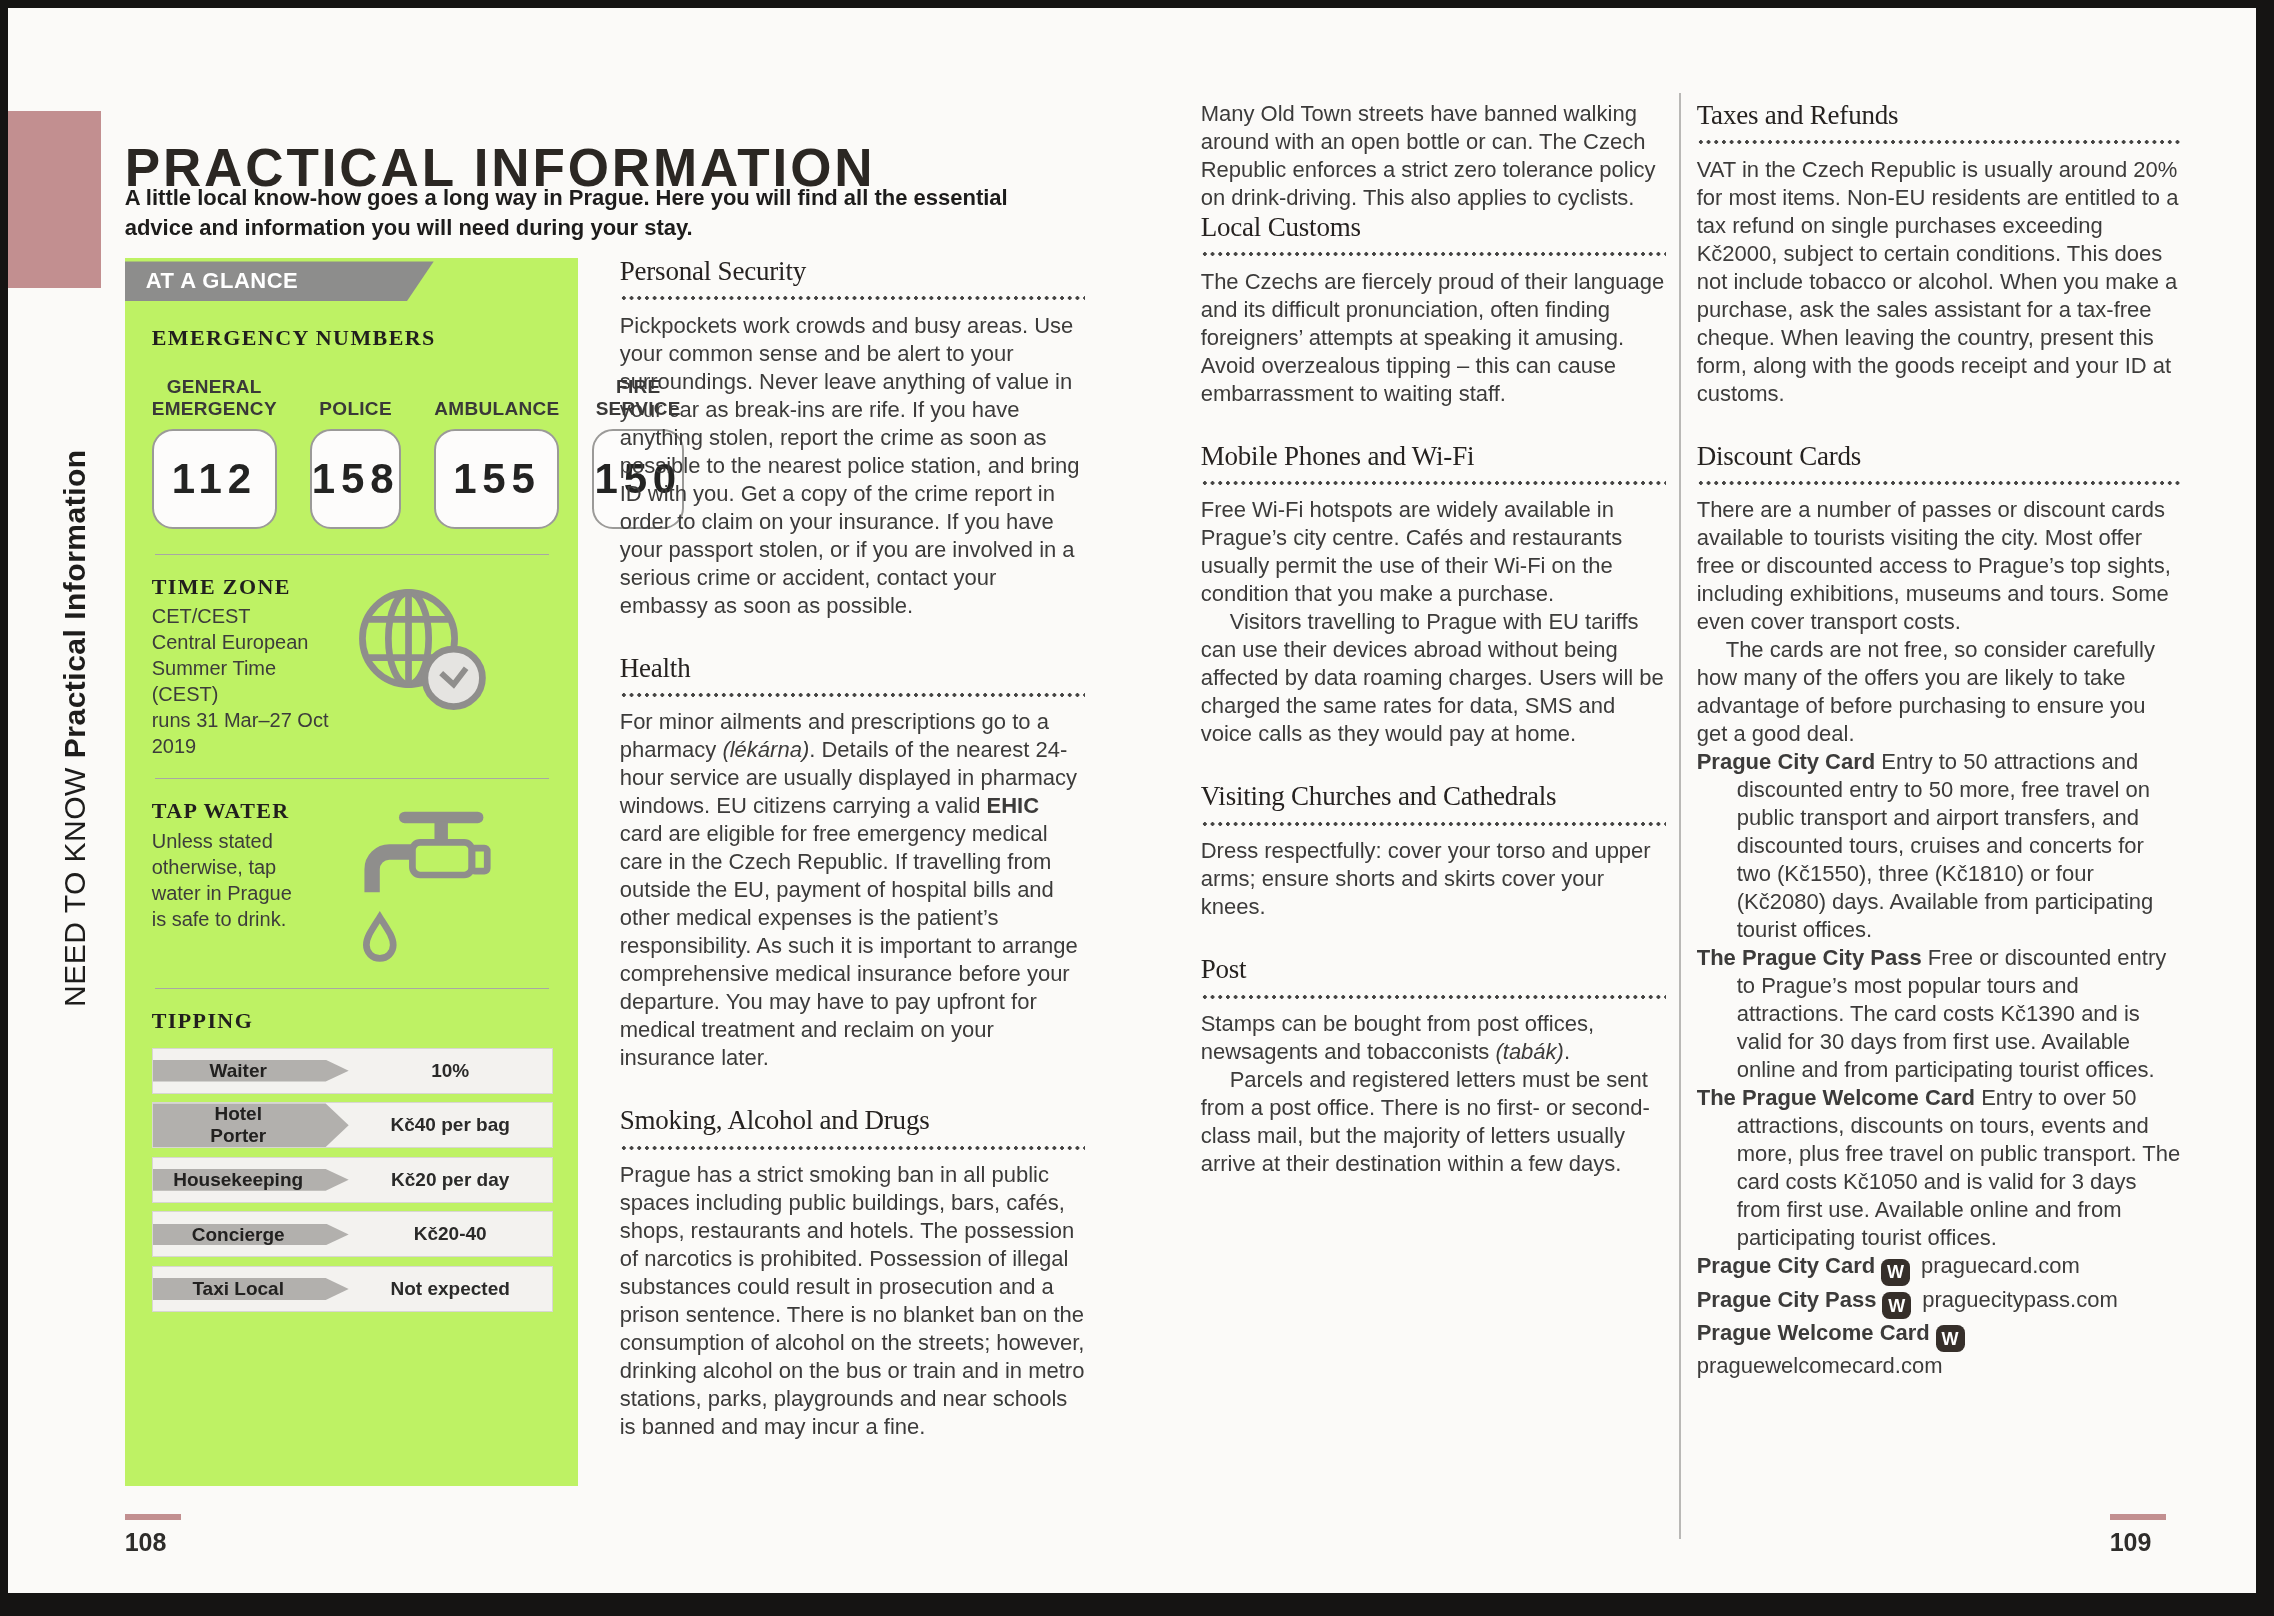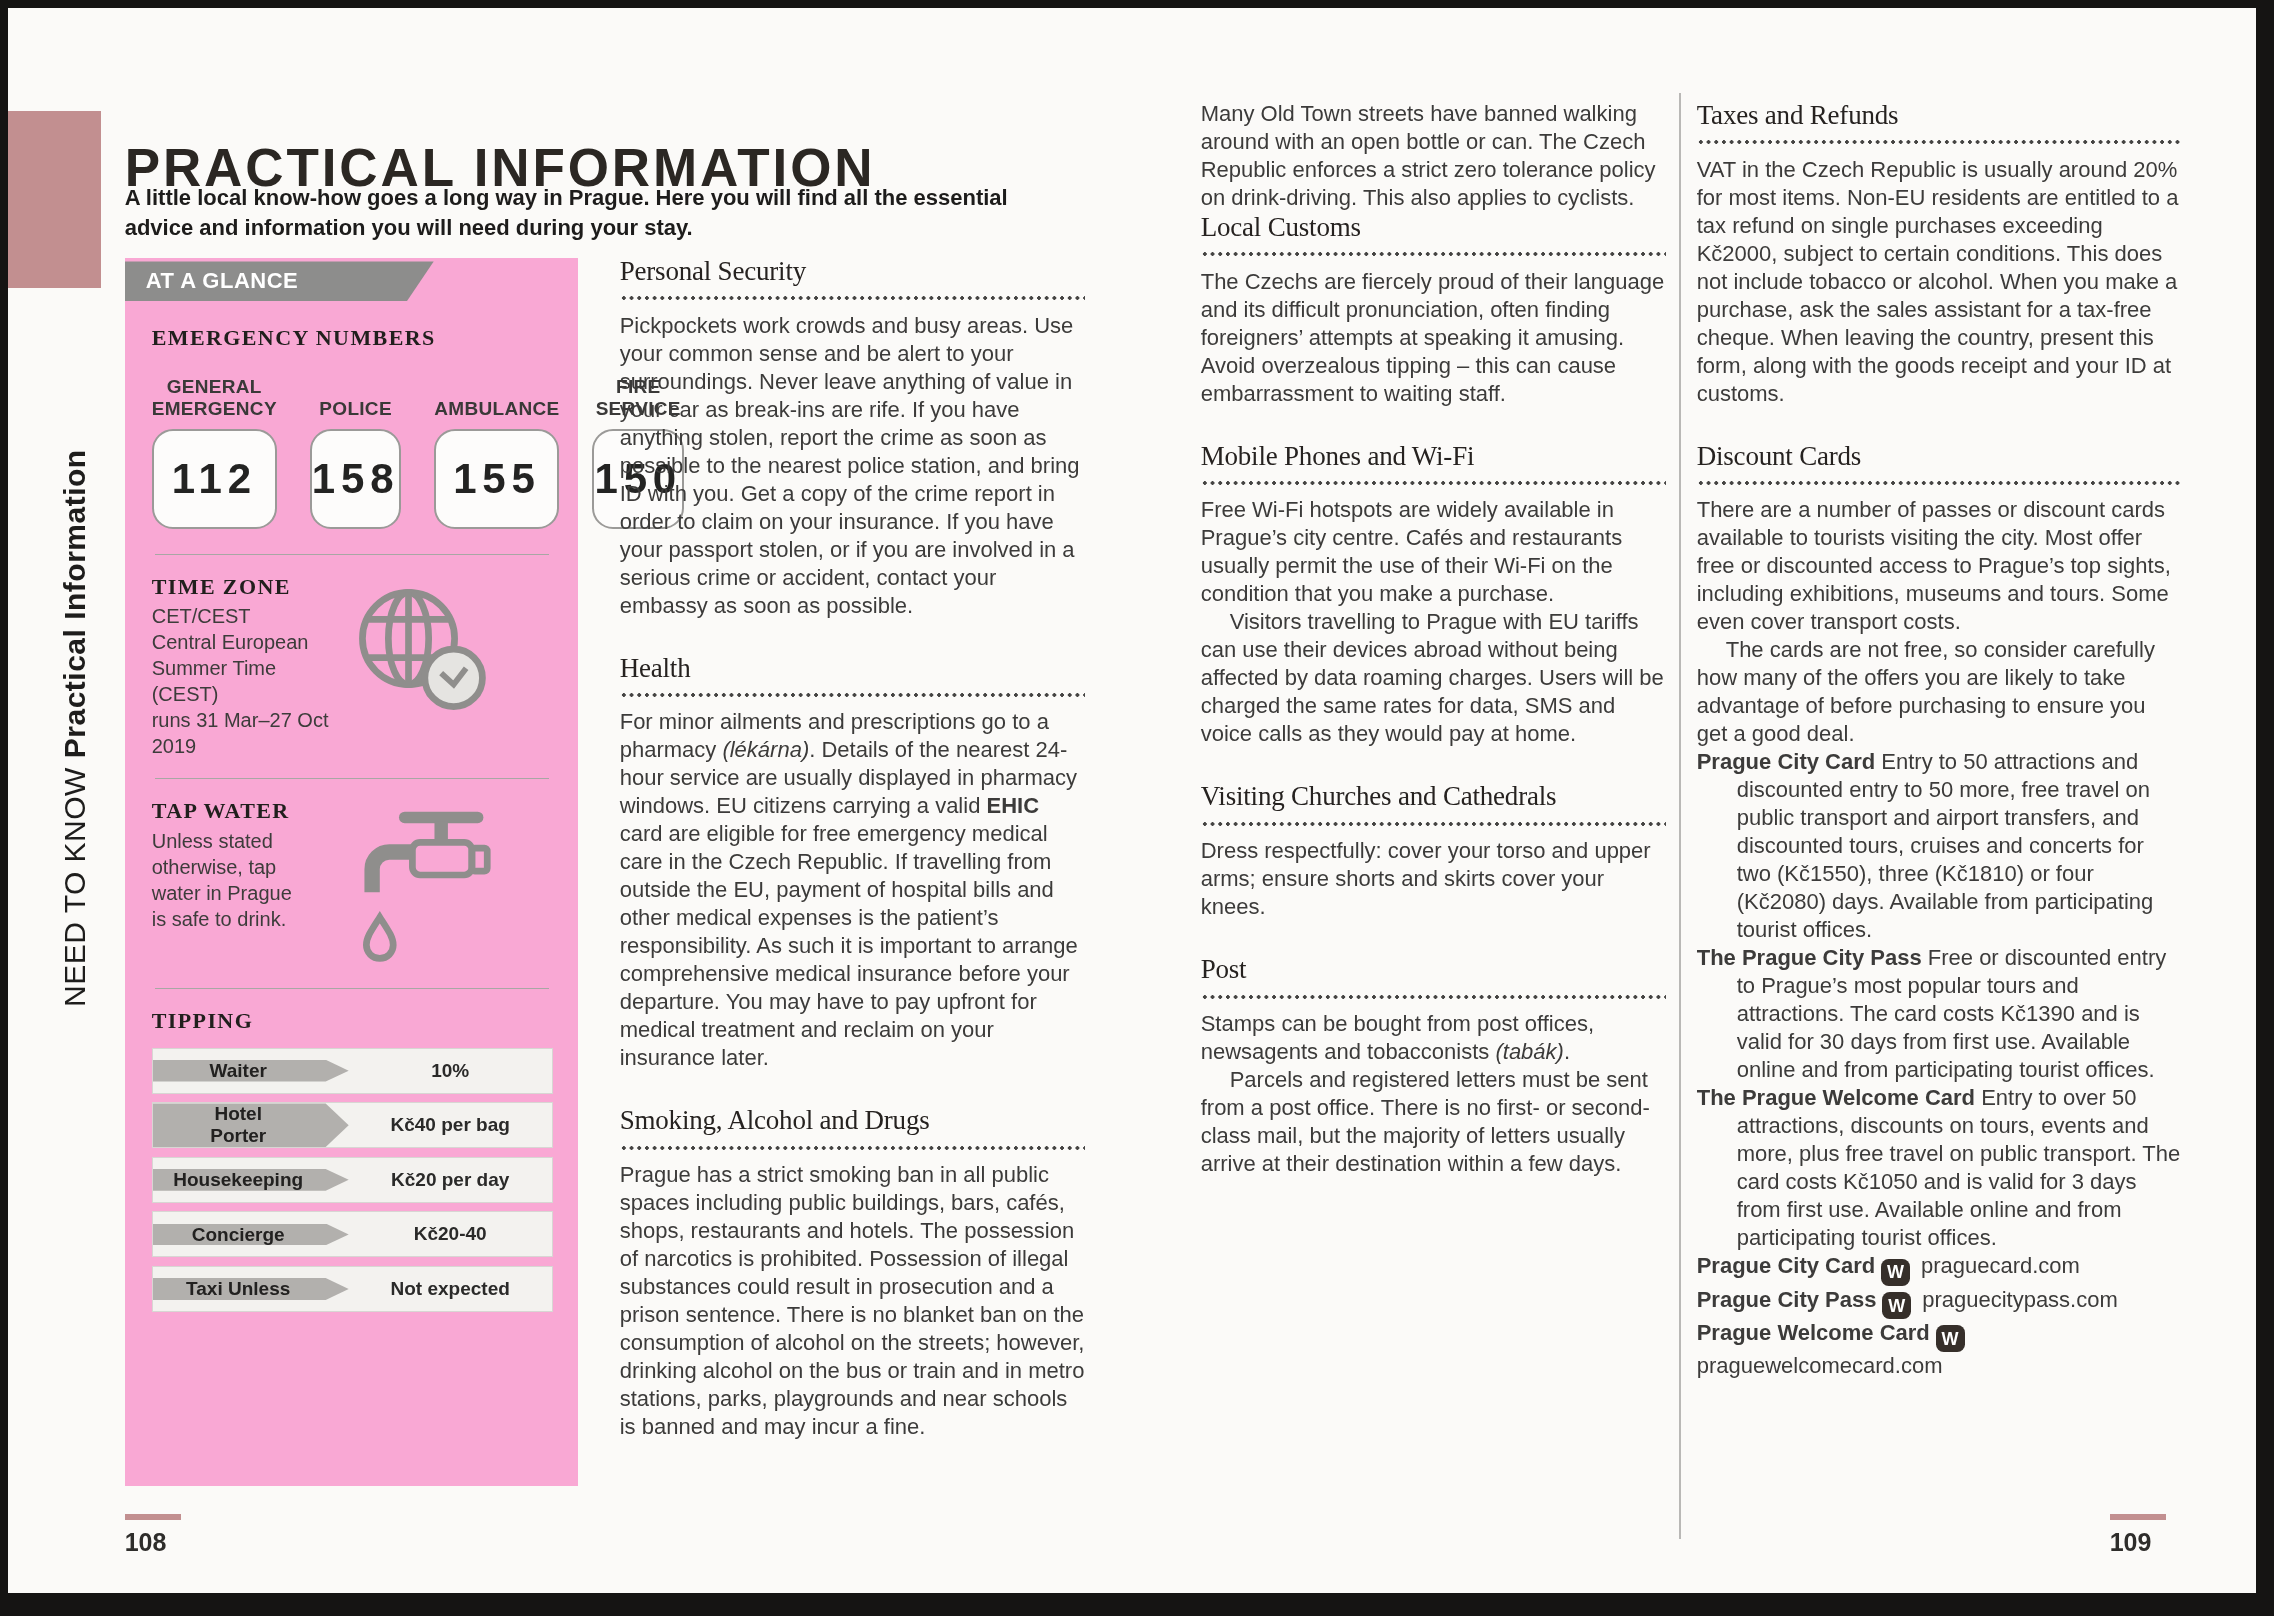--- a/index.html
+++ b/index.html
@@ -15,21 +15,21 @@
     position:absolute;left:50px;top:999px;transform:rotate(-90deg);transform-origin:0 0;
     white-space:nowrap;font-size:30px;color:#1e1d1c;letter-spacing:0.5px;
   }
   .vtab .b{font-weight:bold;}
 
   
   .title{position:absolute;left:117px;top:94px;font-size:53px;letter-spacing:2.9px;color:#2b2723;}
   .subtitle{position:absolute;left:117px;top:175px;max-width:908px;font-size:22px;font-weight:bold;line-height:30px;color:#1d1c1b;}
 
   
-  .glance{position:absolute;left:117px;top:250px;width:453px;height:1228px;background:#f9a8d4;}
+  .glance{position:absolute;left:117px;top:250px;width:453px;height:1228px;background:#bef264;}
   .glance-header{
     position:absolute;left:0;top:3.8px;width:309px;height:40px;background:#8d8d8c;
     clip-path:polygon(0 0,100% 0,calc(100% - 27px) 100%,0 100%);
     display:flex;align-items:center;padding-left:21px;box-sizing:border-box;
     color:#fff;font-weight:bold;font-size:22px;letter-spacing:0.5px;
   }
   .glance-body{position:absolute;left:0;top:44px;width:100%;box-sizing:border-box;padding:23px 25px 0 27px;}
   .g-h3{font-family:"Liberation Serif",serif;font-weight:bold;font-size:22px;letter-spacing:1.4px;color:#211f1d;margin:0 0 3.8px 0;}
   .num-grid{display:grid;grid-template-columns:1fr 1fr 1fr 1fr;column-gap:33px;row-gap:37px;margin-top:13.4px;margin-bottom:25px;}
   .num-cell{display:flex;flex-direction:column;}
@@ -191,21 +191,21 @@
           </div>
           <div class="tip-row">
             <div class="tip-label" style="white-space: pre-line;">Housekeeping</div>
             <div class="tip-value">Kč20 per day</div>
           </div>
           <div class="tip-row">
             <div class="tip-label" style="white-space: pre-line;">Concierge</div>
             <div class="tip-value">Kč20-40</div>
           </div>
           <div class="tip-row">
-            <div class="tip-label" style="white-space: pre-line;">Taxi Unless</div>
+            <div class="tip-label" style="white-space: pre-line;">Taxi Local</div>
             <div class="tip-value">Not expected</div>
           </div>
         </div>
     </div>
   </aside>
 
   <div class="col col1">
       <section class="sec">
         <h2 class="sec-h">Personal Security</h2>
         <div class="dots"></div>

